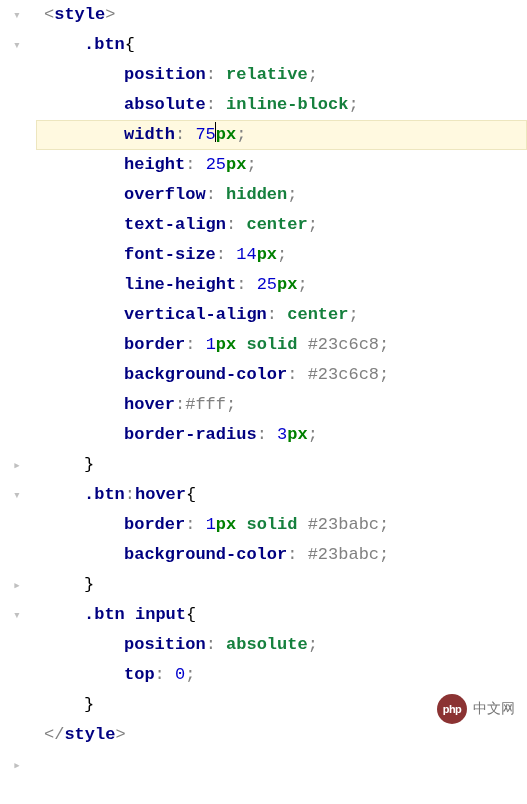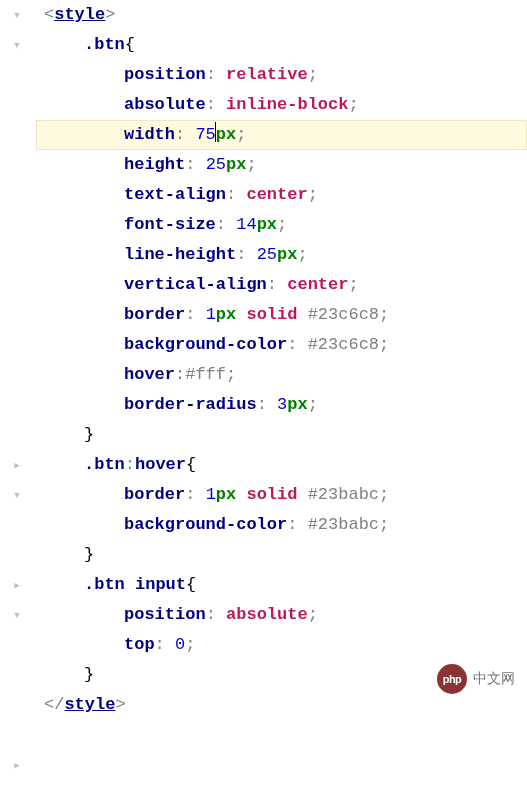--- a/index.html
+++ b/index.html
@@ -51,28 +51,28 @@
     width: 1px;
     height: 20px;
     background: #000;
     vertical-align: -3px;
     margin-left: -1px;
   }
   .i1 { padding-left: 8px; }
   .i2 { padding-left: 48px; }
   .i3 { padding-left: 88px; }
 
-  .tag   { color: #000080; font-weight: bold; text-decoration: underline; }
+  .tag   { color: #000080; font-weight: bold; }
   .angle { color: #808080; }
   .sel   { color: #000080; font-weight: bold; }
   .br    { color: #000000; }
   .prop  { color: #000080; font-weight: bold; }
   .colon { color: #808080; }
   .semi  { color: #808080; }
-  .val   { color: #be185d; font-weight: bold; }
+  .val   { color: #15803d; font-weight: bold; }
   .num   { color: #0000cd; }
   .unit  { color: #008000; font-weight: bold; }
   .hex   { color: #808080; }
   .pseudo{ color: #000080; font-weight: bold; }
 
   .watermark {
     position: absolute;
     right: 12px;
     bottom: 26px;
     display: flex;
@@ -105,20 +105,21 @@
       <div class="fold" style="top: 609px;">▾</div>
       <div class="fold" style="top: 759px;">▸</div>
     </div>
   <div id="code">
       <div class="line i1"><span class="angle">&lt;</span><span class="tag">style</span><span class="angle">&gt;</span></div>
       <div class="line i2"><span class="sel">.btn</span><span class="br">{</span></div>
       <div class="line i3"><span class="prop">position</span><span class="colon">: </span><span class="val">relative</span><span class="semi">;</span></div>
       <div class="line i3"><span class="prop">absolute</span><span class="colon">: </span><span class="val">inline-block</span><span class="semi">;</span></div>
       <div class="line i3 hl"><span class="prop">width</span><span class="colon">: </span><span class="num">75</span><span class="caret"></span><span class="unit">px</span><span class="semi">;</span></div>
       <div class="line i3"><span class="prop">height</span><span class="colon">: </span><span class="num">25</span><span class="unit">px</span><span class="semi">;</span></div>
+      <div class="line i3"><span class="prop">overflow</span><span class="colon">: </span><span class="val">hidden</span><span class="semi">;</span></div>
       <div class="line i3"><span class="prop">text-align</span><span class="colon">: </span><span class="val">center</span><span class="semi">;</span></div>
       <div class="line i3"><span class="prop">font-size</span><span class="colon">: </span><span class="num">14</span><span class="unit">px</span><span class="semi">;</span></div>
       <div class="line i3"><span class="prop">line-height</span><span class="colon">: </span><span class="num">25</span><span class="unit">px</span><span class="semi">;</span></div>
       <div class="line i3"><span class="prop">vertical-align</span><span class="colon">: </span><span class="val">center</span><span class="semi">;</span></div>
       <div class="line i3"><span class="prop">border</span><span class="colon">: </span><span class="num">1</span><span class="unit">px</span> <span class="val">solid</span> <span class="hex">#23c6c8</span><span class="semi">;</span></div>
       <div class="line i3"><span class="prop">background-color</span><span class="colon">: </span><span class="hex">#23c6c8</span><span class="semi">;</span></div>
       <div class="line i3"><span class="prop">hover</span><span class="colon">:</span><span class="hex">#fff</span><span class="semi">;</span></div>
       <div class="line i3"><span class="prop">border-radius</span><span class="colon">: </span><span class="num">3</span><span class="unit">px</span><span class="semi">;</span></div>
       <div class="line i2"><span class="br">}</span></div>
       <div class="line i2"><span class="sel">.btn</span><span class="colon">:</span><span class="pseudo">hover</span><span class="br">{</span></div>

